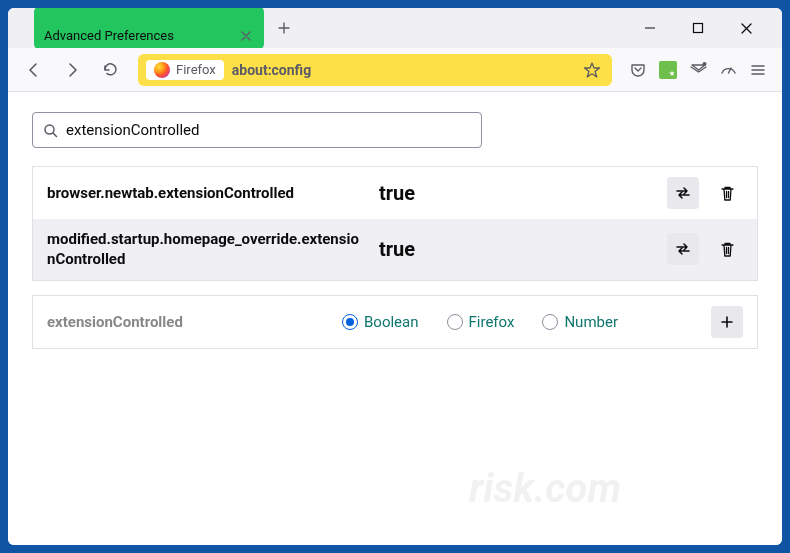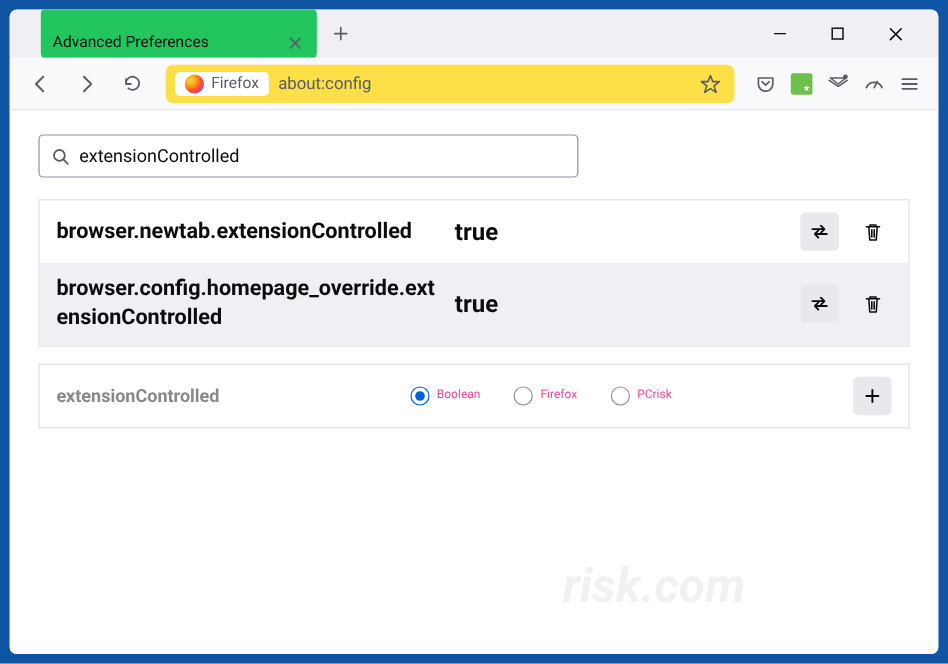--- a/index.html
+++ b/index.html
@@ -11,42 +11,42 @@
 .tab-close { width: 16px; height: 16px; display: flex; align-items: center; justify-content: center; cursor: pointer; color: #5b5b66; }
 .newtab-btn { width: 32px; height: 32px; display: flex; align-items: center; justify-content: center; margin-left: 4px; cursor: pointer; color: #5b5b66; }
 .spacer { flex: 1; }
 .win-controls { display: flex; gap: 8px; padding-right: 8px; }
 .win-btn { width: 40px; height: 32px; display: flex; align-items: center; justify-content: center; cursor: pointer; color: #0c0c0d; }
 .toolbar { display: flex; align-items: center; height: 44px; padding: 0 10px; gap: 6px; background: #f9f9fb; border-bottom: 1px solid #e0e0e6; }
 .nav-btn { width: 32px; height: 32px; display: flex; align-items: center; justify-content: center; border-radius: 4px; cursor: pointer; color: #5b5b66; }
 .urlbar { flex: 1; display: flex; align-items: center; height: 32px; background: #fde047; border-radius: 6px; padding: 0 8px; gap: 8px; margin: 0 6px; }
 .identity { display: flex; align-items: center; gap: 6px; background: #fff; border-radius: 4px; padding: 2px 8px; font-size: 13px; color: #5b5b66; }
 .ff-logo { width: 16px; height: 16px; border-radius: 50%; background: radial-gradient(circle at 30% 30%, #ffde3d, #ff9f1c 30%, #ff5126 55%, #a62bff 100%); }
-.url-text { font-size: 14px; color: #5b5b66; flex: 1; }
+.url-text { font-size: 14px; color: #5b5b66; flex: 1; font-weight: bold; }
 .star-btn { width: 24px; height: 24px; display: flex; align-items: center; justify-content: center; cursor: pointer; color: #5b5b66; }
 .ext-icons { display: flex; align-items: center; gap: 10px; padding: 0 4px; }
 .ext-icon { width: 20px; height: 20px; display: flex; align-items: center; justify-content: center; color: #5b5b66; cursor: pointer; }
 .green-ext { width: 18px; height: 18px; background: #6fbf4d; border-radius: 2px; position: relative; }
 .green-ext::after { content: ""; position: absolute; right: 2px; bottom: 2px; width: 6px; height: 6px; background: #fff; clip-path: polygon(50% 0, 61% 35%, 98% 35%, 68% 57%, 79% 91%, 50% 70%, 21% 91%, 32% 57%, 2% 35%, 39% 35%); }
 .content { flex: 1; padding: 20px 24px; background: #fff; position: relative; }
 .search-row { display: flex; align-items: center; gap: 16px; margin-bottom: 18px; }
 .search-box { flex: 1; display: flex; align-items: center; max-width: 450px; height: 36px; border: 1px solid #8f8f9d; border-radius: 4px; padding: 0 10px; gap: 8px; }
 .search-input { border: none; outline: none; flex: 1; font-size: 15px; color: #0c0c0d; }
 .checkbox-wrap { display: flex; align-items: center; gap: 8px; font-size: 15px; color: #0c0c0d; cursor: pointer; }
 .checkbox { width: 16px; height: 16px; border: 1px solid #8f8f9d; border-radius: 2px; }
 .prefs-list { border: 1px solid #e0e0e6; margin-bottom: 14px; }
 .pref-row { display: flex; align-items: center; padding: 10px 14px; gap: 12px; min-height: 48px; }
 .pref-row.alt { background: #f0f0f4; }
-.pref-name { font-size: 18px; font-weight: 700; color: #0c0c0d; width: 320px; word-break: break-word; line-height: 1.35; }
+.pref-name { font-size: 15px; font-weight: 700; color: #0c0c0d; width: 320px; word-break: break-word; line-height: 1.35; }
 .pref-value { font-size: 20px; font-weight: 700; color: #0c0c0d; flex: 1; }
 .row-btn { width: 32px; height: 32px; display: flex; align-items: center; justify-content: center; background: #e8e8ed; border-radius: 4px; cursor: pointer; color: #0c0c0d; }
 .add-row { display: flex; align-items: center; padding: 10px 14px; gap: 10px; border: 1px solid #e0e0e6; }
 .add-name { font-size: 15px; font-weight: 700; color: #888; width: 285px; }
 .radio-group { display: flex; align-items: center; gap: 28px; flex: 1; }
-.radio-item { display: flex; align-items: center; gap: 6px; cursor: pointer; font-size: 10px; color: #ec4899; justify-content: space-between; }
+.radio-item { display: flex; align-items: center; gap: 6px; cursor: pointer; font-size: 15px; color: #0f766e; justify-content: space-between; }
 .radio { width: 16px; height: 16px; border: 1.5px solid #8f8f9d; border-radius: 50%; position: relative; }
 .radio.checked { border-color: #0060df; }
 .radio.checked::after { content: ""; position: absolute; inset: 3px; background: #0060df; border-radius: 50%; }
 .watermark { position: absolute; inset: 0; pointer-events: none; display: flex; align-items: center; justify-content: center; }
 .watermark-text { font-size: 100px; font-weight: 900; font-style: italic; color: rgba(120,120,120,0.10); transform: translateY(80px); letter-spacing: -4px; }
 .watermark-sub { position: absolute; font-size: 40px; font-weight: 700; font-style: italic; color: rgba(120,120,120,0.10); transform: translate(150px, 170px); }
 svg { display: block; }
 </style>
 </head>
 <body>
@@ -168,21 +168,21 @@
               <path d="M15 11 H5 M5 11 L8 8 M5 11 L8 14" fill="none" stroke="currentColor" stroke-width="1.5" stroke-linecap="round" stroke-linejoin="round"></path>
             </svg>
         </div>
         <div class="row-btn" style="background:transparent">
           <svg width="17" height="17" viewBox="0 0 17 17">
               <path d="M3 4 H14 M6 4 V2.5 H11 V4 M5 4 L5.8 15 H11.2 L12 4 M7.5 6.5 V12.5 M9.5 6.5 V12.5" fill="none" stroke="currentColor" stroke-width="1.3" stroke-linecap="round" stroke-linejoin="round"></path>
             </svg>
         </div>
       </div>
       <div class="pref-row alt">
-        <div class="pref-name">browser.config.homepage_override.extensionControlled</div>
+        <div class="pref-name">modified.startup.homepage_override.extensionControlled</div>
         <div class="pref-value">true</div>
         <div class="row-btn">
           <svg width="18" height="18" viewBox="0 0 18 18">
               <path d="M3 7 H13 M13 7 L10 4 M13 7 L10 10" fill="none" stroke="currentColor" stroke-width="1.5" stroke-linecap="round" stroke-linejoin="round"></path>
               <path d="M15 11 H5 M5 11 L8 8 M5 11 L8 14" fill="none" stroke="currentColor" stroke-width="1.5" stroke-linecap="round" stroke-linejoin="round"></path>
             </svg>
         </div>
         <div class="row-btn" style="background:transparent">
           <svg width="17" height="17" viewBox="0 0 17 17">
               <path d="M3 4 H14 M6 4 V2.5 H11 V4 M5 4 L5.8 15 H11.2 L12 4 M7.5 6.5 V12.5 M9.5 6.5 V12.5" fill="none" stroke="currentColor" stroke-width="1.3" stroke-linecap="round" stroke-linejoin="round"></path>
@@ -197,21 +197,21 @@
         <label class="radio-item">
           <span class="radio checked"></span>
           <span>Boolean</span>
         </label>
         <label class="radio-item">
           <span class="radio"></span>
           <span>Firefox</span>
         </label>
         <label class="radio-item">
           <span class="radio"></span>
-          <span>PCrisk</span>
+          <span>Number</span>
         </label>
       </div>
       <div class="row-btn">
         <svg width="16" height="16" viewBox="0 0 16 16">
             <path d="M8 3 V13 M3 8 H13" stroke="currentColor" stroke-width="1.6" stroke-linecap="round"></path>
           </svg>
       </div>
     </div>
 
     <div class="watermark">

